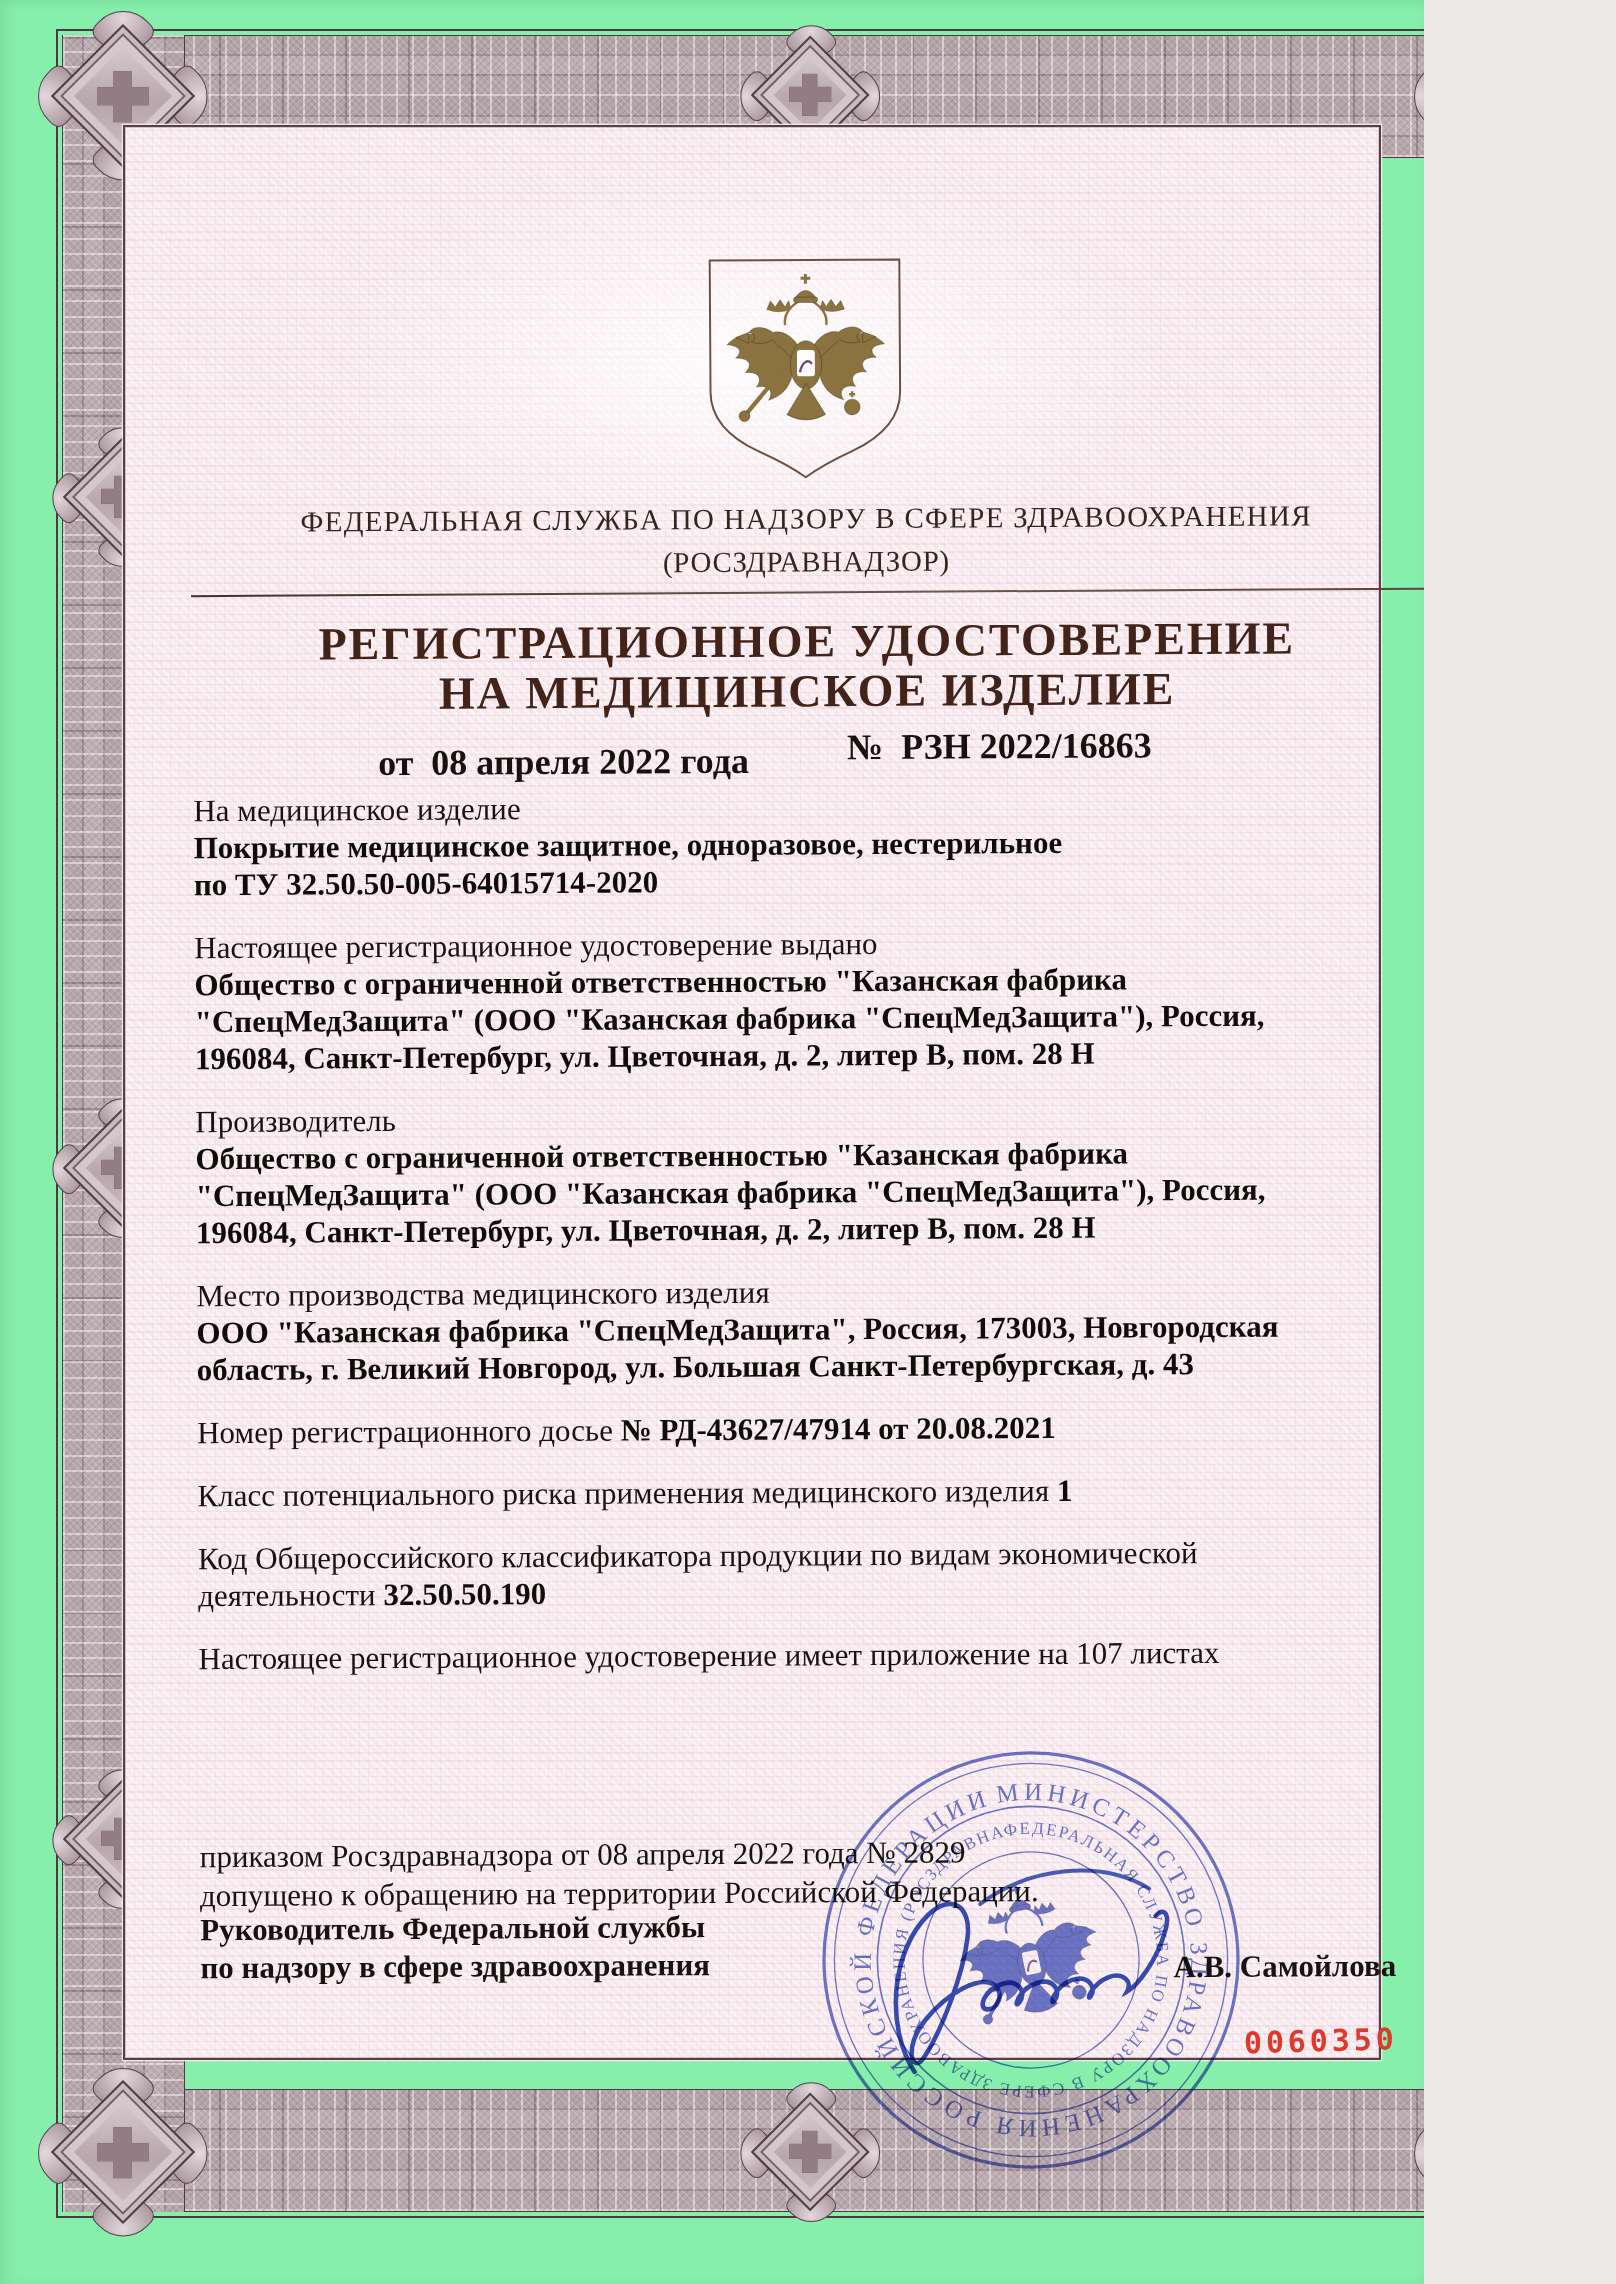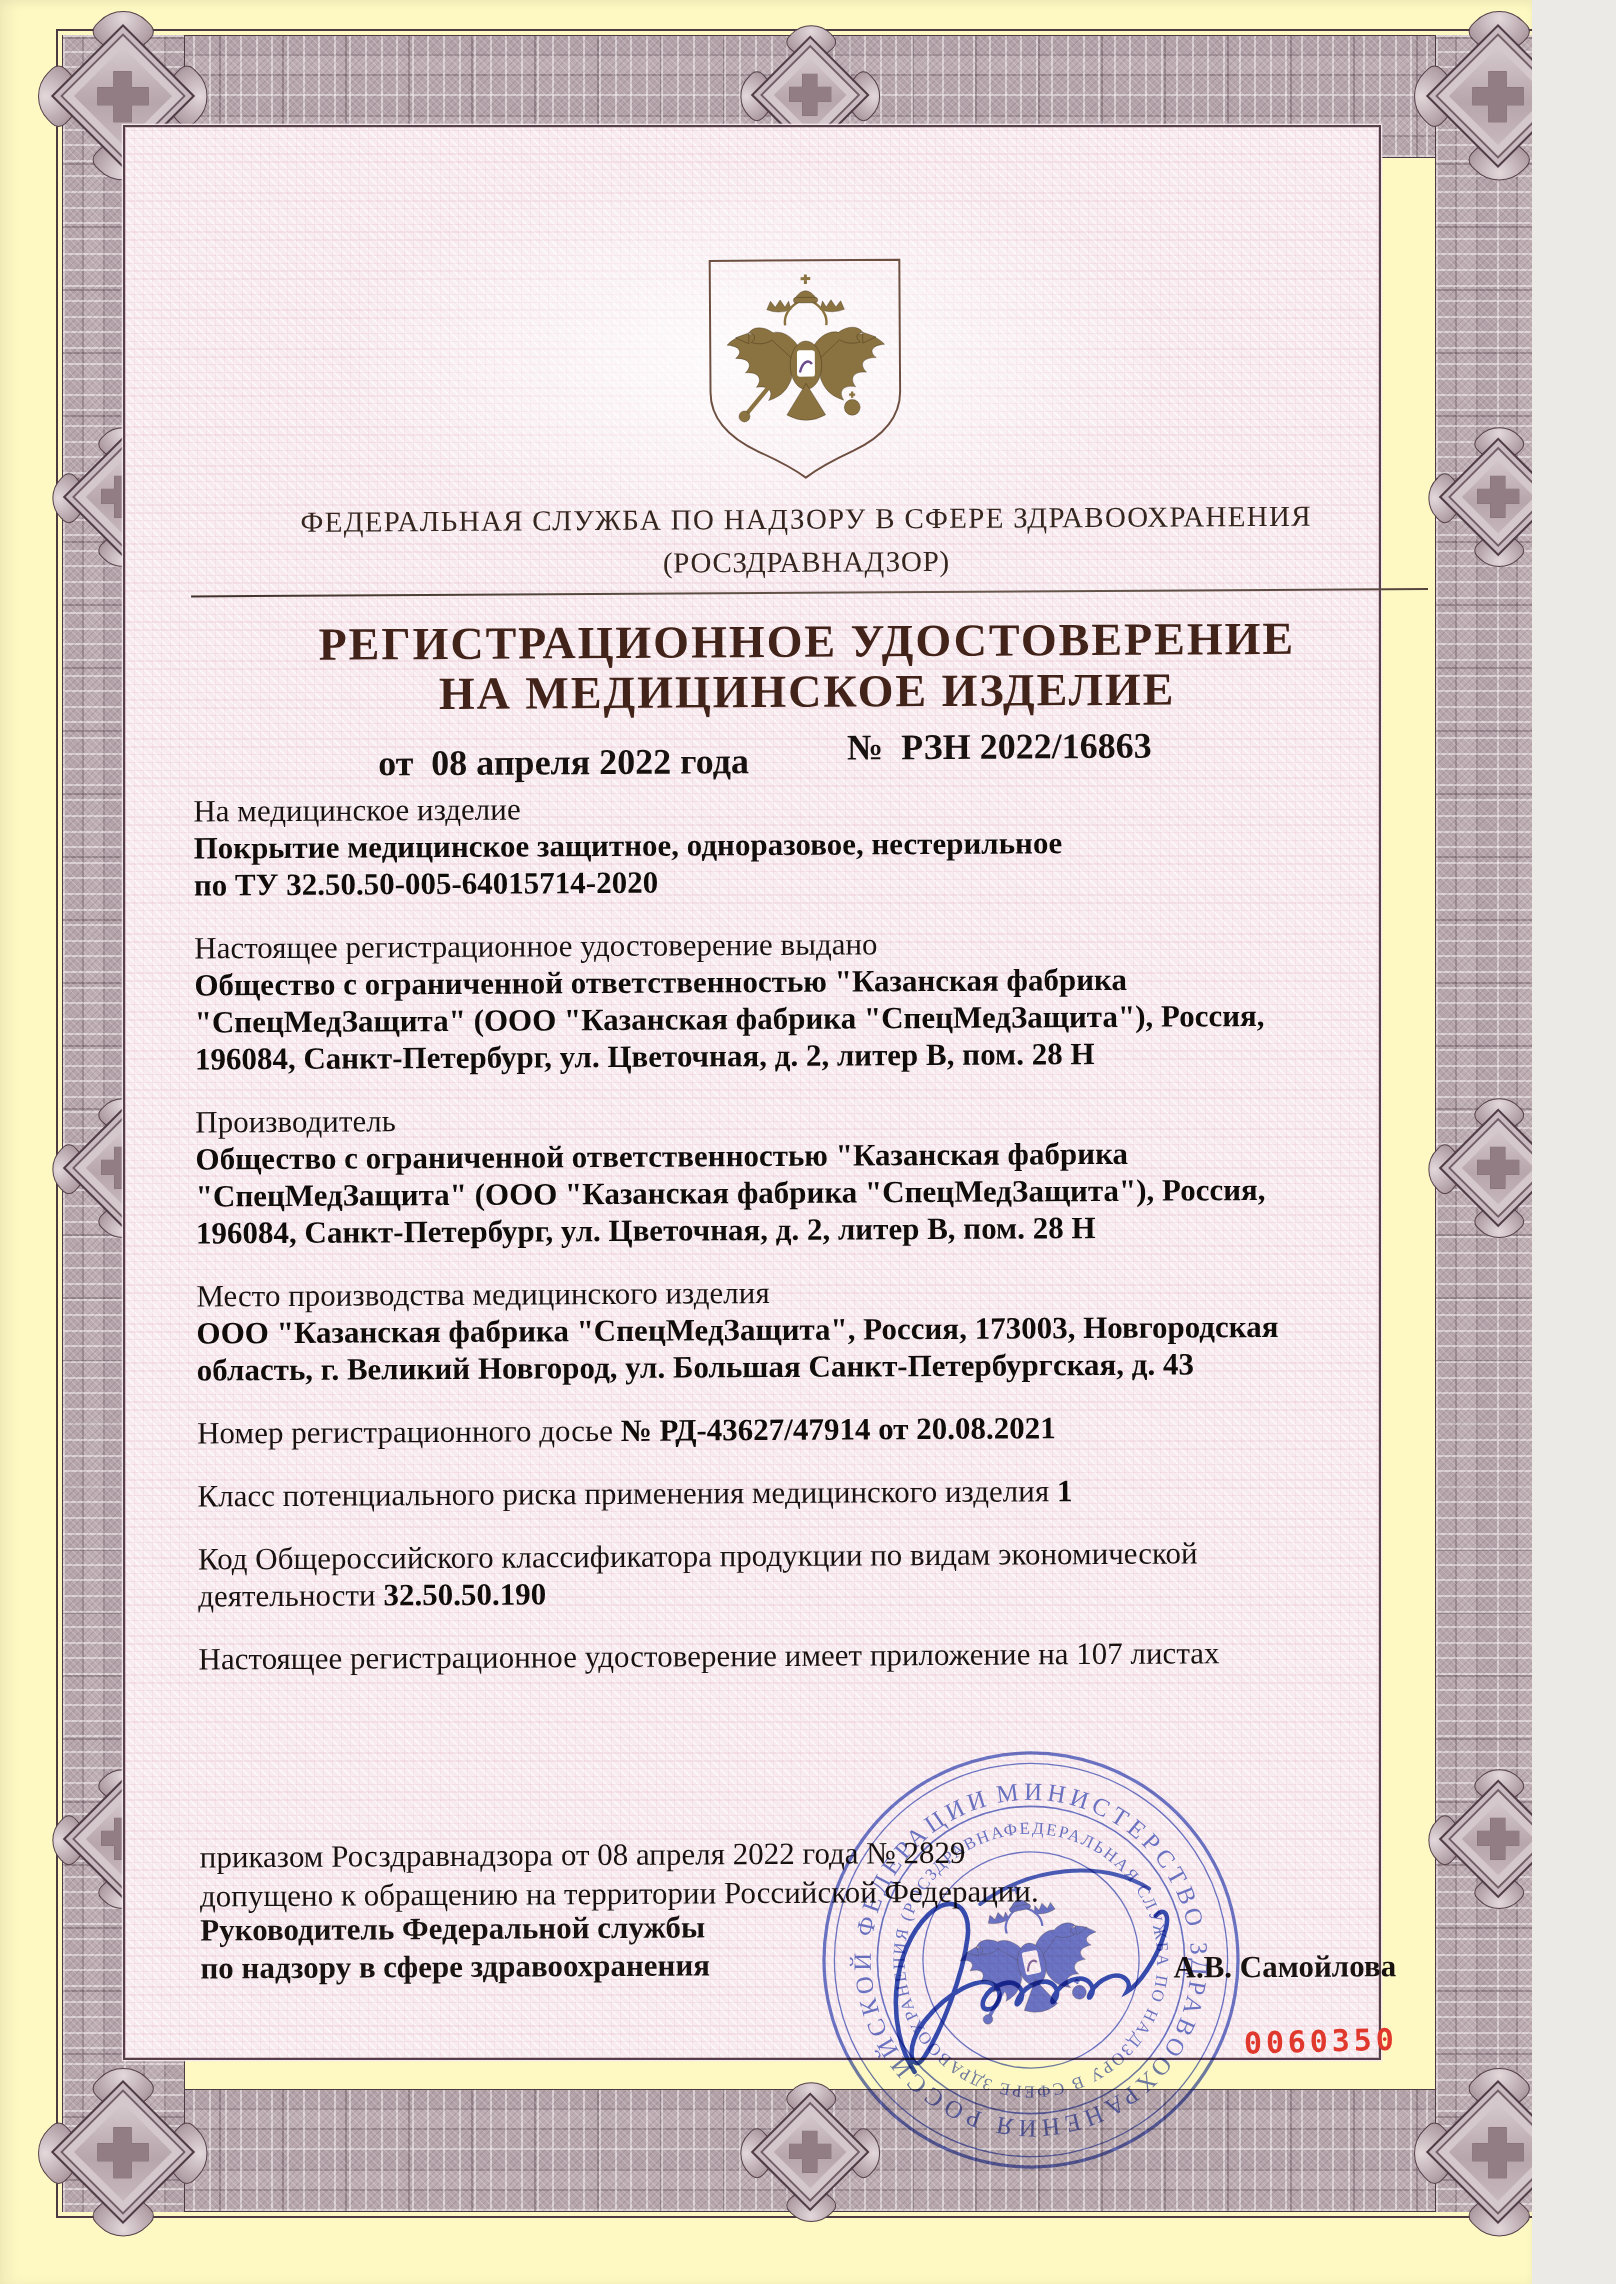--- a/index.html
+++ b/index.html
@@ -1,16 +1,16 @@
 <!DOCTYPE html>
 <html lang="ru" style="font-size:10.4px"><head>
 <meta charset="utf-8">
 <style>
   html,body{margin:0;padding:0;background:#eceae7;}
-  .page{position:relative;width:1532px;height:2284px;background:#fef9c3;overflow:hidden;
+  .page{position:relative;width:1424px;height:2284px;background:#86efac;overflow:hidden;
         font-family:"Liberation Serif","DejaVu Serif",serif;color:#181310;
         box-shadow:inset 9px 0 14.3px rgba(0,0,0,.05), inset 0 3.9px 9px rgba(0,0,0,.04);}
 
   
   .frame{position:absolute;left:56px;top:29px;width:1504px;height:2185px;border:2px solid #4d3942;z-index:1;}
   .band{position:absolute;background-color:#b2a2a8;}
   .band.h{left:3.9px;right:3.9px;height:121px;border-top:1.3px solid #4d3942;border-bottom:1.3px solid #4d3942;
     background-image:
       repeating-linear-gradient(45deg, rgba(255,255,255,.16) 0 1.3px, transparent 1.3px 5.2px),
       repeating-linear-gradient(-45deg, rgba(77,57,66,.12) 0 1.3px, transparent 1.3px 5.2px),

